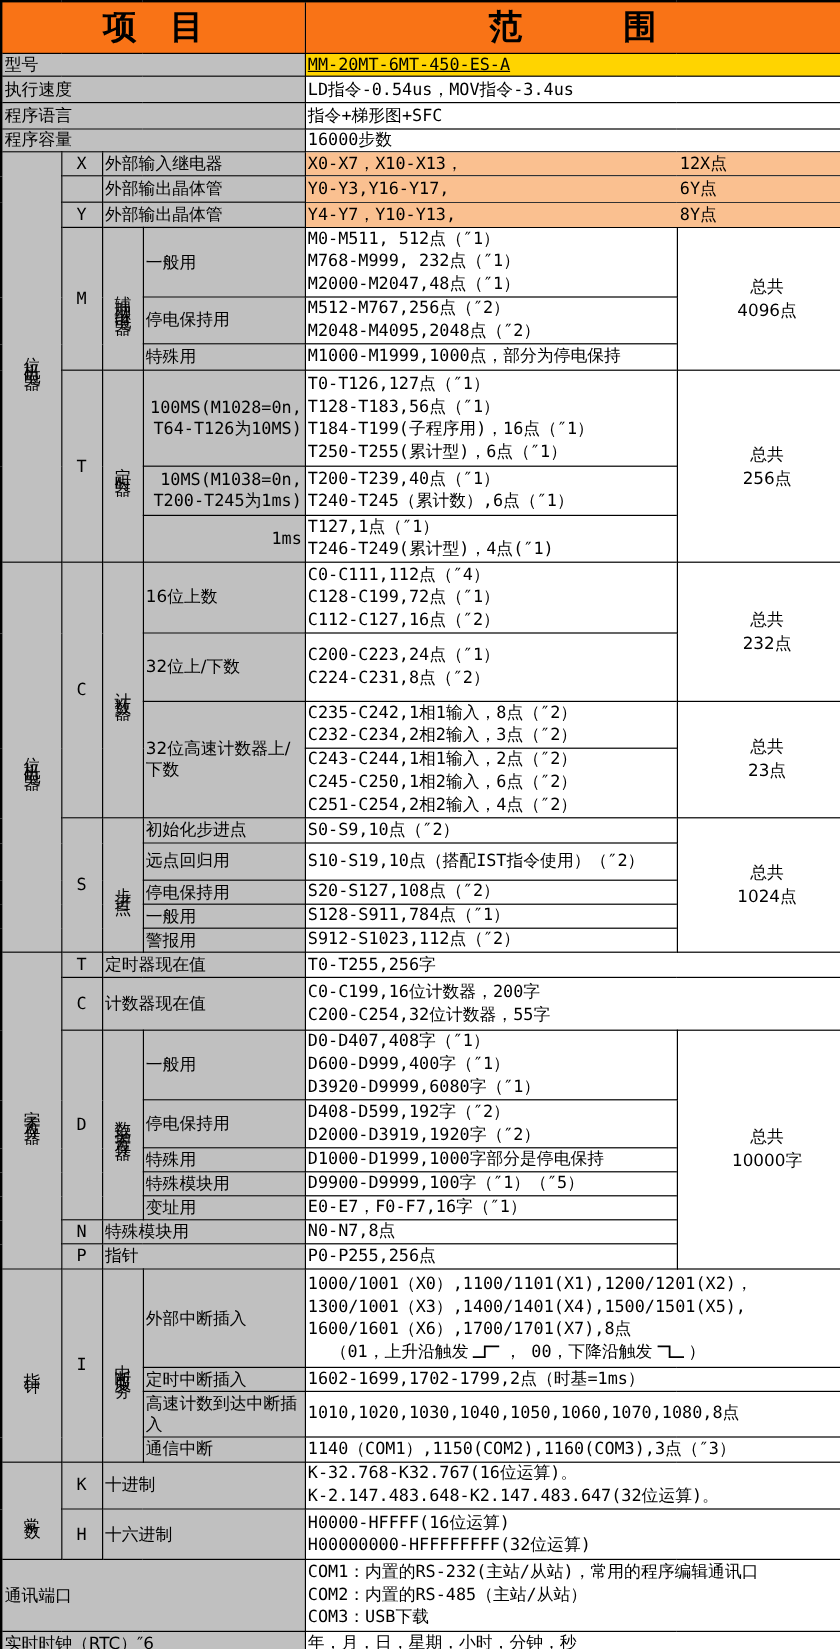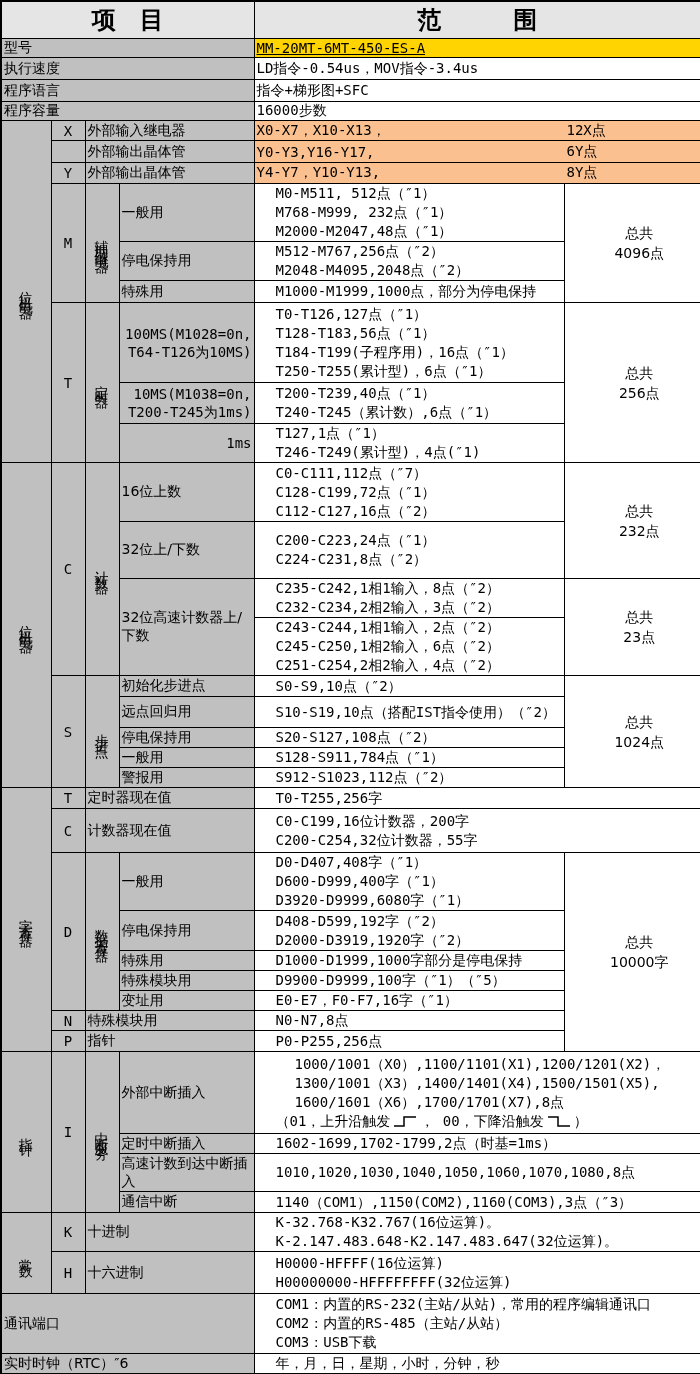--- a/index.html
+++ b/index.html
@@ -13,56 +13,56 @@
     font-size:14px;
     color:#000;
   }
   td{
     border:1px solid #000;
     padding:0 2px;
     vertical-align:middle;
     overflow:hidden;
   }
   tr.hdr td{
-    background:#e5e5e5;
+    background:#f97316;
     text-align:center;
-    font-size:24px;
+    font-size:28px;
     font-weight:bold;
     padding:2px 0;
   }
   .lbl{background:#C0C0C0;}
   .letter{
     background:#C0C0C0;
     text-align:center;
     font-family:"DejaVu Sans Mono","DejaVu Sans",monospace;
   }
   .val{
     background:#FFFFFF;
     font-family:"DejaVu Sans Mono","DejaVu Sans",monospace;
   }
-  .val div{line-height:19px;white-space:nowrap;margin-left:19px;}
+  .val div{line-height:19px;white-space:nowrap;}
   .lbl div{line-height:18px;text-align:right;}
   .model{background:#FFD400;text-decoration:underline;}
   .io{background:#FAC090;position:relative;}
   .io .pts{position:absolute;left:312px;top:50%;transform:translateY(-50%);}
   .total{
     background:#FFFFFF;
     text-align:center;
     padding-left:16px;
   }
   .total div{line-height:20px;}
   .vcell{text-align:center;}
   .vtext{
     writing-mode:vertical-rl;
     text-orientation:upright;
     letter-spacing:5px;
     display:inline-block;
     line-height:1;
   }
-  .note{white-space:pre;line-height:22px;}
+  .note{white-space:pre;line-height:22px;padding-left:19px;}
   .note svg{vertical-align:middle;margin:0 3px;}
   .mono{font-family:"DejaVu Sans Mono","DejaVu Sans",monospace;}
 </style>
 </head>
 <body>
 
 <table class="spec">
   <colgroup>
     <col style="width:50px">
       <col style="width:34px">
@@ -177,21 +177,21 @@
           <div>T246-T249(累计型)，4点(″1)</div>
         </td>
   </tr>
 
   <tr style="height:59px">
     <td rowspan="9" class="lbl vcell"><span class="vtext">位机电器</span></td>
     <td rowspan="4" class="letter">C</td>
     <td rowspan="4" class="lbl vcell"><span class="vtext">计数器</span></td>
     <td class="lbl">16位上数</td>
     <td class="val">
-          <div>C0-C111,112点（″7）</div>
+          <div>C0-C111,112点（″4）</div>
           <div>C128-C199,72点（″1）</div>
           <div>C112-C127,16点（″2）</div>
         </td>
     <td rowspan="2" class="total">
           <div>总共</div>
           <div>232点</div>
         </td>
   </tr>
   <tr style="height:57px">
     <td class="lbl">32位上/下数</td>

